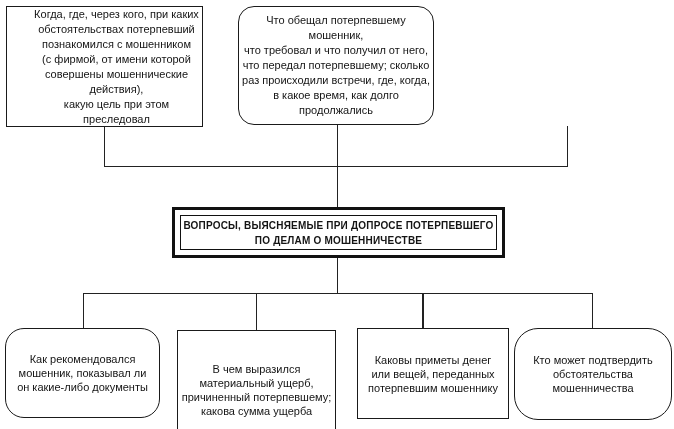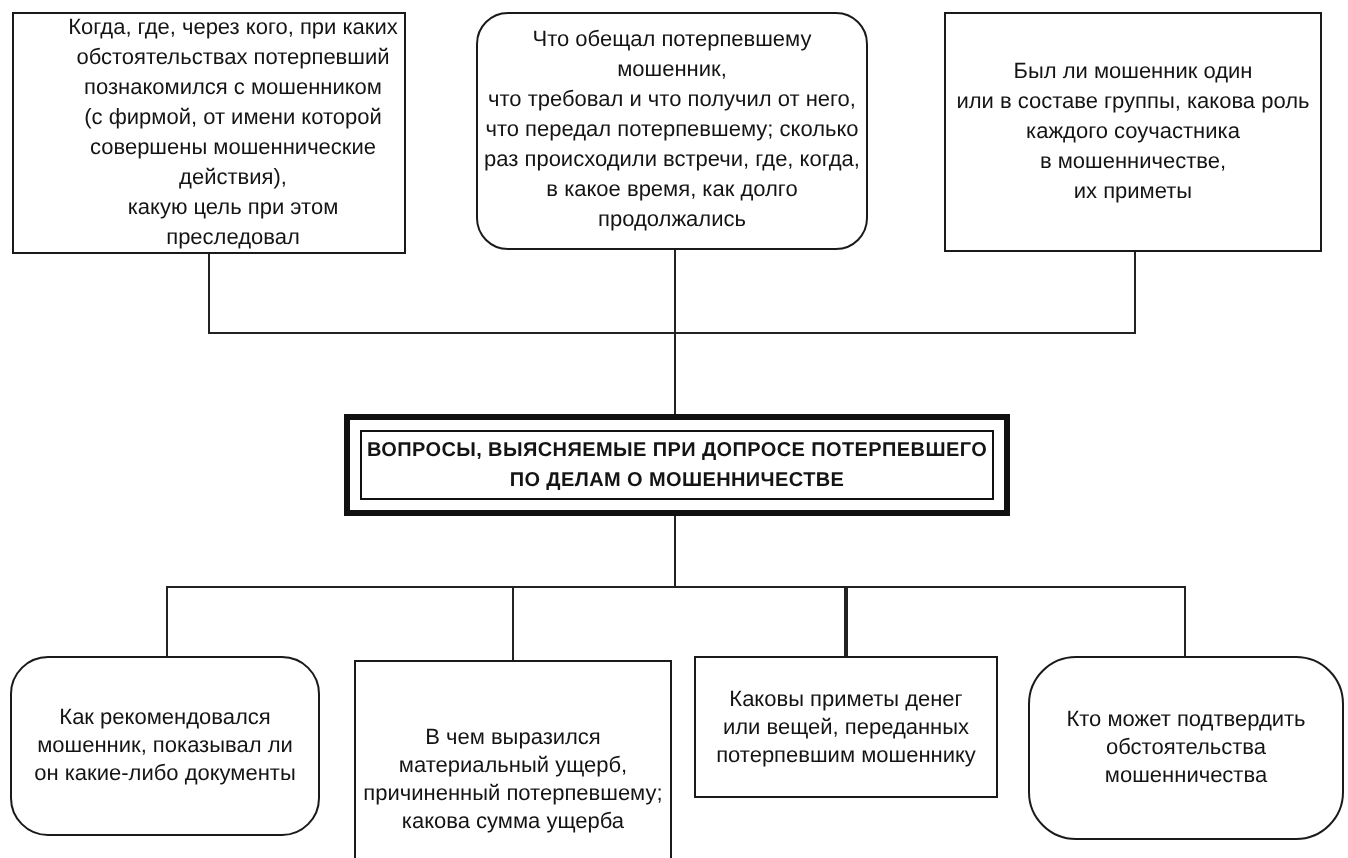--- a/index.html
+++ b/index.html
@@ -86,27 +86,20 @@
   </div>
 
   <div class="box" style="left:238px; top:6px; width:196px; height:119px;border-radius:16px;">
     <span class="txt">Что обещал потерпевшему мошенник,
 что требовал и что получил от него,
 что передал потерпевшему; сколько
 раз происходили встречи, где, когда,
 в какое время, как долго продолжались</span>
   </div>
 
-  <div class="box" style="left:472px; top:6px; width:189px; height:120px;">
-    <span class="txt">Был ли мошенник один
-или в составе группы, какова роль
-каждого соучастника
-в мошенничестве,
-их приметы</span>
-  </div>
 
   <div class="line v" style="left:103.5px; top:127px; height:39px;"></div>
   <div class="line v" style="left:336.5px; top:125px; height:82px;"></div>
   <div class="line v" style="left:566.5px; top:126px; height:40px;"></div>
   <div class="line h" style="left:103.5px; top:165.5px; width:464px;"></div>
 
   <div class="center-outer">
     <div class="center-inner">
       <span class="txt">ВОПРОСЫ, ВЫЯСНЯЕМЫЕ ПРИ ДОПРОСЕ ПОТЕРПЕВШЕГО
 ПО ДЕЛАМ О МОШЕННИЧЕСТВЕ</span>
@@ -126,21 +119,21 @@
 он какие-либо документы</span>
   </div>
 
   <div class="box small" style="left:177px; top:330px; width:159px; height:120px;">
     <span class="txt">В чем выразился
 материальный ущерб,
 причиненный потерпевшему;
 какова сумма ущерба</span>
   </div>
 
-  <div class="box small" style="left:347px; top:328px; width:152px; height:71px;align-items:center;">
+  <div class="box small" style="left:357px; top:328px; width:152px; height:91px;align-items:center;">
     <span class="txt">Каковы приметы денег
 или вещей, переданных
 потерпевшим мошеннику</span>
   </div>
 
   <div class="box small" style="left:514px; top:328px; width:158px; height:92px;border-radius:24px;">
     <span class="txt">Кто может подтвердить
 обстоятельства
 мошенничества</span>
   </div>

